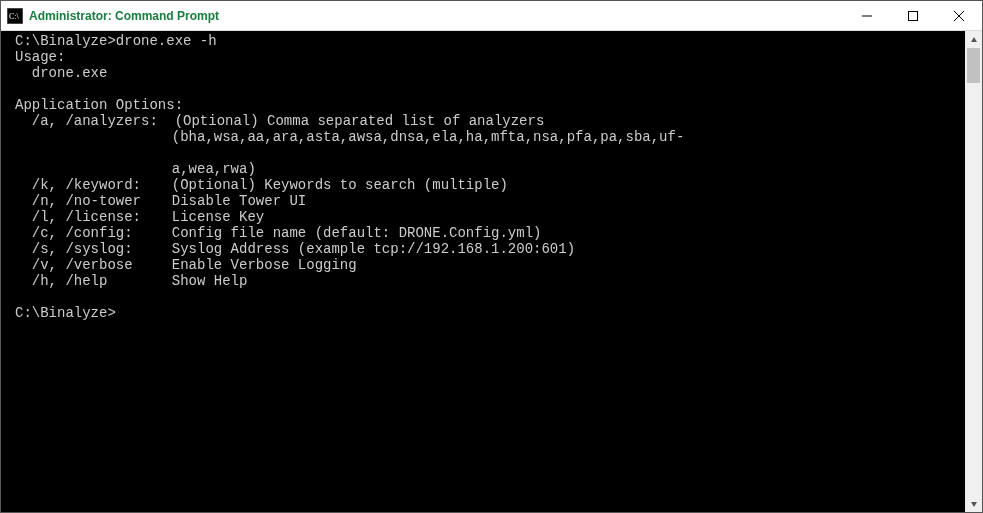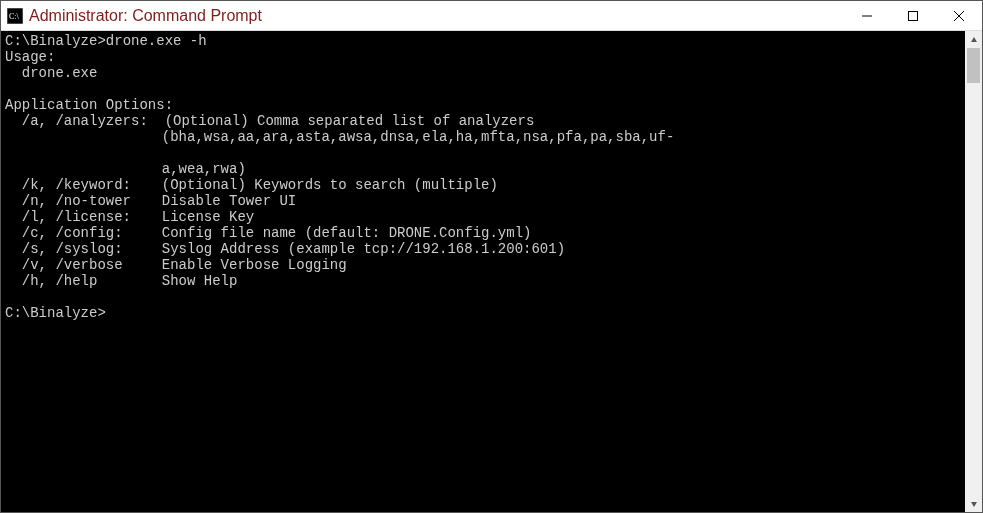--- a/index.html
+++ b/index.html
@@ -32,23 +32,24 @@
     }
     .titlebar-icon {
       width: 16px;
       height: 16px;
       margin-right: 6px;
       display: flex;
       align-items: center;
       justify-content: center;
     }
     .titlebar-title {
-      font-size: 16px;
-      color: #7f1d1d;
+      font-size: 12px;
+      color: #15803d;
       flex: 1;
+      font-weight: bold;
     }
     .titlebar-controls {
       display: flex;
       height: 100%;
     }
     .titlebar-btn {
       width: 46px;
       height: 100%;
       display: flex;
       align-items: center;
@@ -64,21 +65,21 @@
       display: flex;
       background: #000;
     }
     .terminal {
       flex: 1;
       background: #000;
       color: #ccc;
       font-family: Consolas, 'Courier New', monospace;
       font-size: 14px;
       line-height: 16px;
-      padding: 2px 0 2px 4px;
+      padding: 2px 0 2px 14px;
       white-space: pre;
       overflow: hidden;
     }
     .scrollbar {
       width: 17px;
       background: #f0f0f0;
       display: flex;
       flex-direction: column;
     }
     .scroll-arrow {

